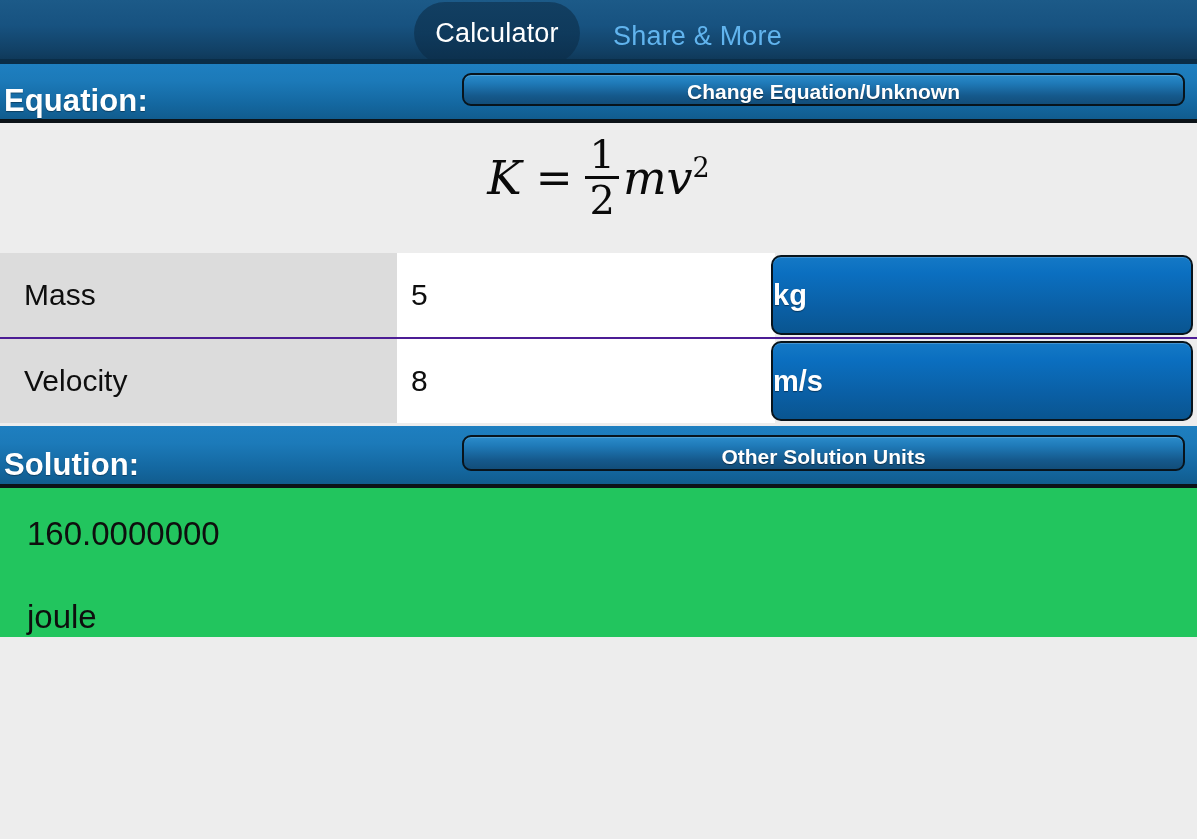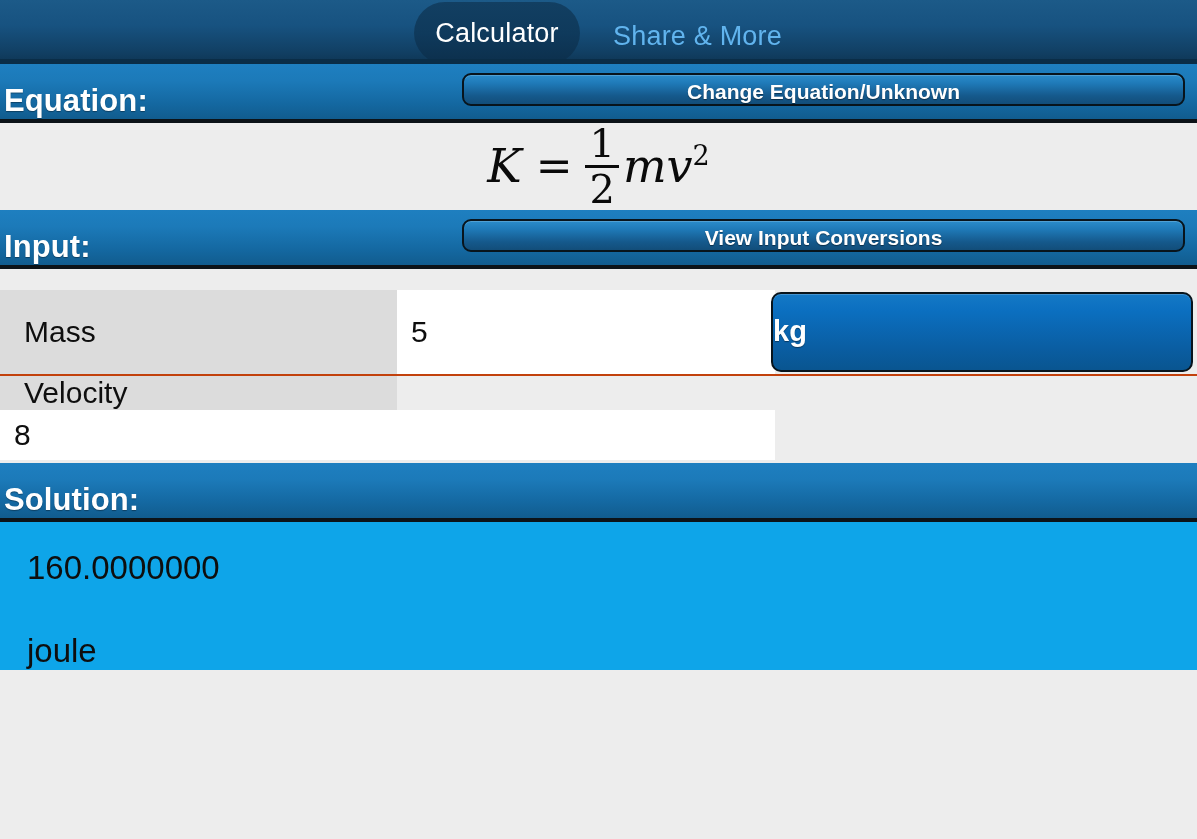--- a/index.html
+++ b/index.html
@@ -143,29 +143,29 @@
   .eqn sup {
     font-style: normal;
     font-size: 27px;
     vertical-align: super;
     line-height: 0;
     position: relative;
     top: -10px;
   }
 
   
-  .rows { background: #c2410c; margin-top: 21px; }
+  .rows { background: #4c1d95; margin-top: 21px; }
   .row {
     display: flex;
     height: 84px;
     align-items: stretch;
     position: relative;
     background: #ededed;
   }
-  .row + .row { margin-top: 2px; flex-direction: column; }
+  .row + .row { margin-top: 2px; }
   .row-label {
     width: 397px;
     background: #dcdcdc;
     display: flex;
     align-items: center;
     padding-left: 24px;
     box-sizing: border-box;
     font-size: 30px;
     color: #0e0e0e;
     user-select: none;
@@ -204,21 +204,21 @@
     user-select: none;
     cursor: pointer;
   }
   .rows-bottom-rule {
     height: 3px;
     background: #ededed;
   }
 
   
   .solution-area {
-    background: #0ea5e9;
+    background: #22c55e;
     padding: 27px 0 0 27px;
     flex: 1;
   }
   .solution-value {
     font-size: 33px;
     color: #0e0e0e;
     line-height: 1.18;
     user-select: none;
   }
   .solution-unit {
@@ -259,44 +259,44 @@
       <span class="frac">
         <span class="num">1</span>
         <span class="bar"></span>
         <span class="den">2</span>
       </span>
       <span class="mv">mv</span>
       <sup>2</sup>
     </div>
   </div>
 
-  <div class="section-bar tall">
-    <div class="section-label">Input:</div>
-    <div class="hdr-btn">
-      <span>View Input Conversions</span>
-    </div>
-  </div>
 
   <div class="rows">
     <div class="row">
       <div class="row-label">Mass</div>
       <div class="row-value">5</div>
       <div class="unit-btn">
         <span>kg</span>
       </div>
     </div>
     <div class="row">
       <div class="row-label">Velocity</div>
       <div class="row-value">8</div>
+      <div class="unit-btn">
+        <span>m/s</span>
+      </div>
     </div>
     <div class="rows-bottom-rule"></div>
   </div>
 
   <div class="section-bar tall">
     <div class="section-label">Solution:</div>
+    <div class="hdr-btn">
+      <span>Other Solution Units</span>
+    </div>
   </div>
 
   <div class="solution-area">
     <div class="solution-value">160.0000000</div>
     <div class="solution-unit">joule</div>
   </div>
 
 </div>
 
 </body></html>

